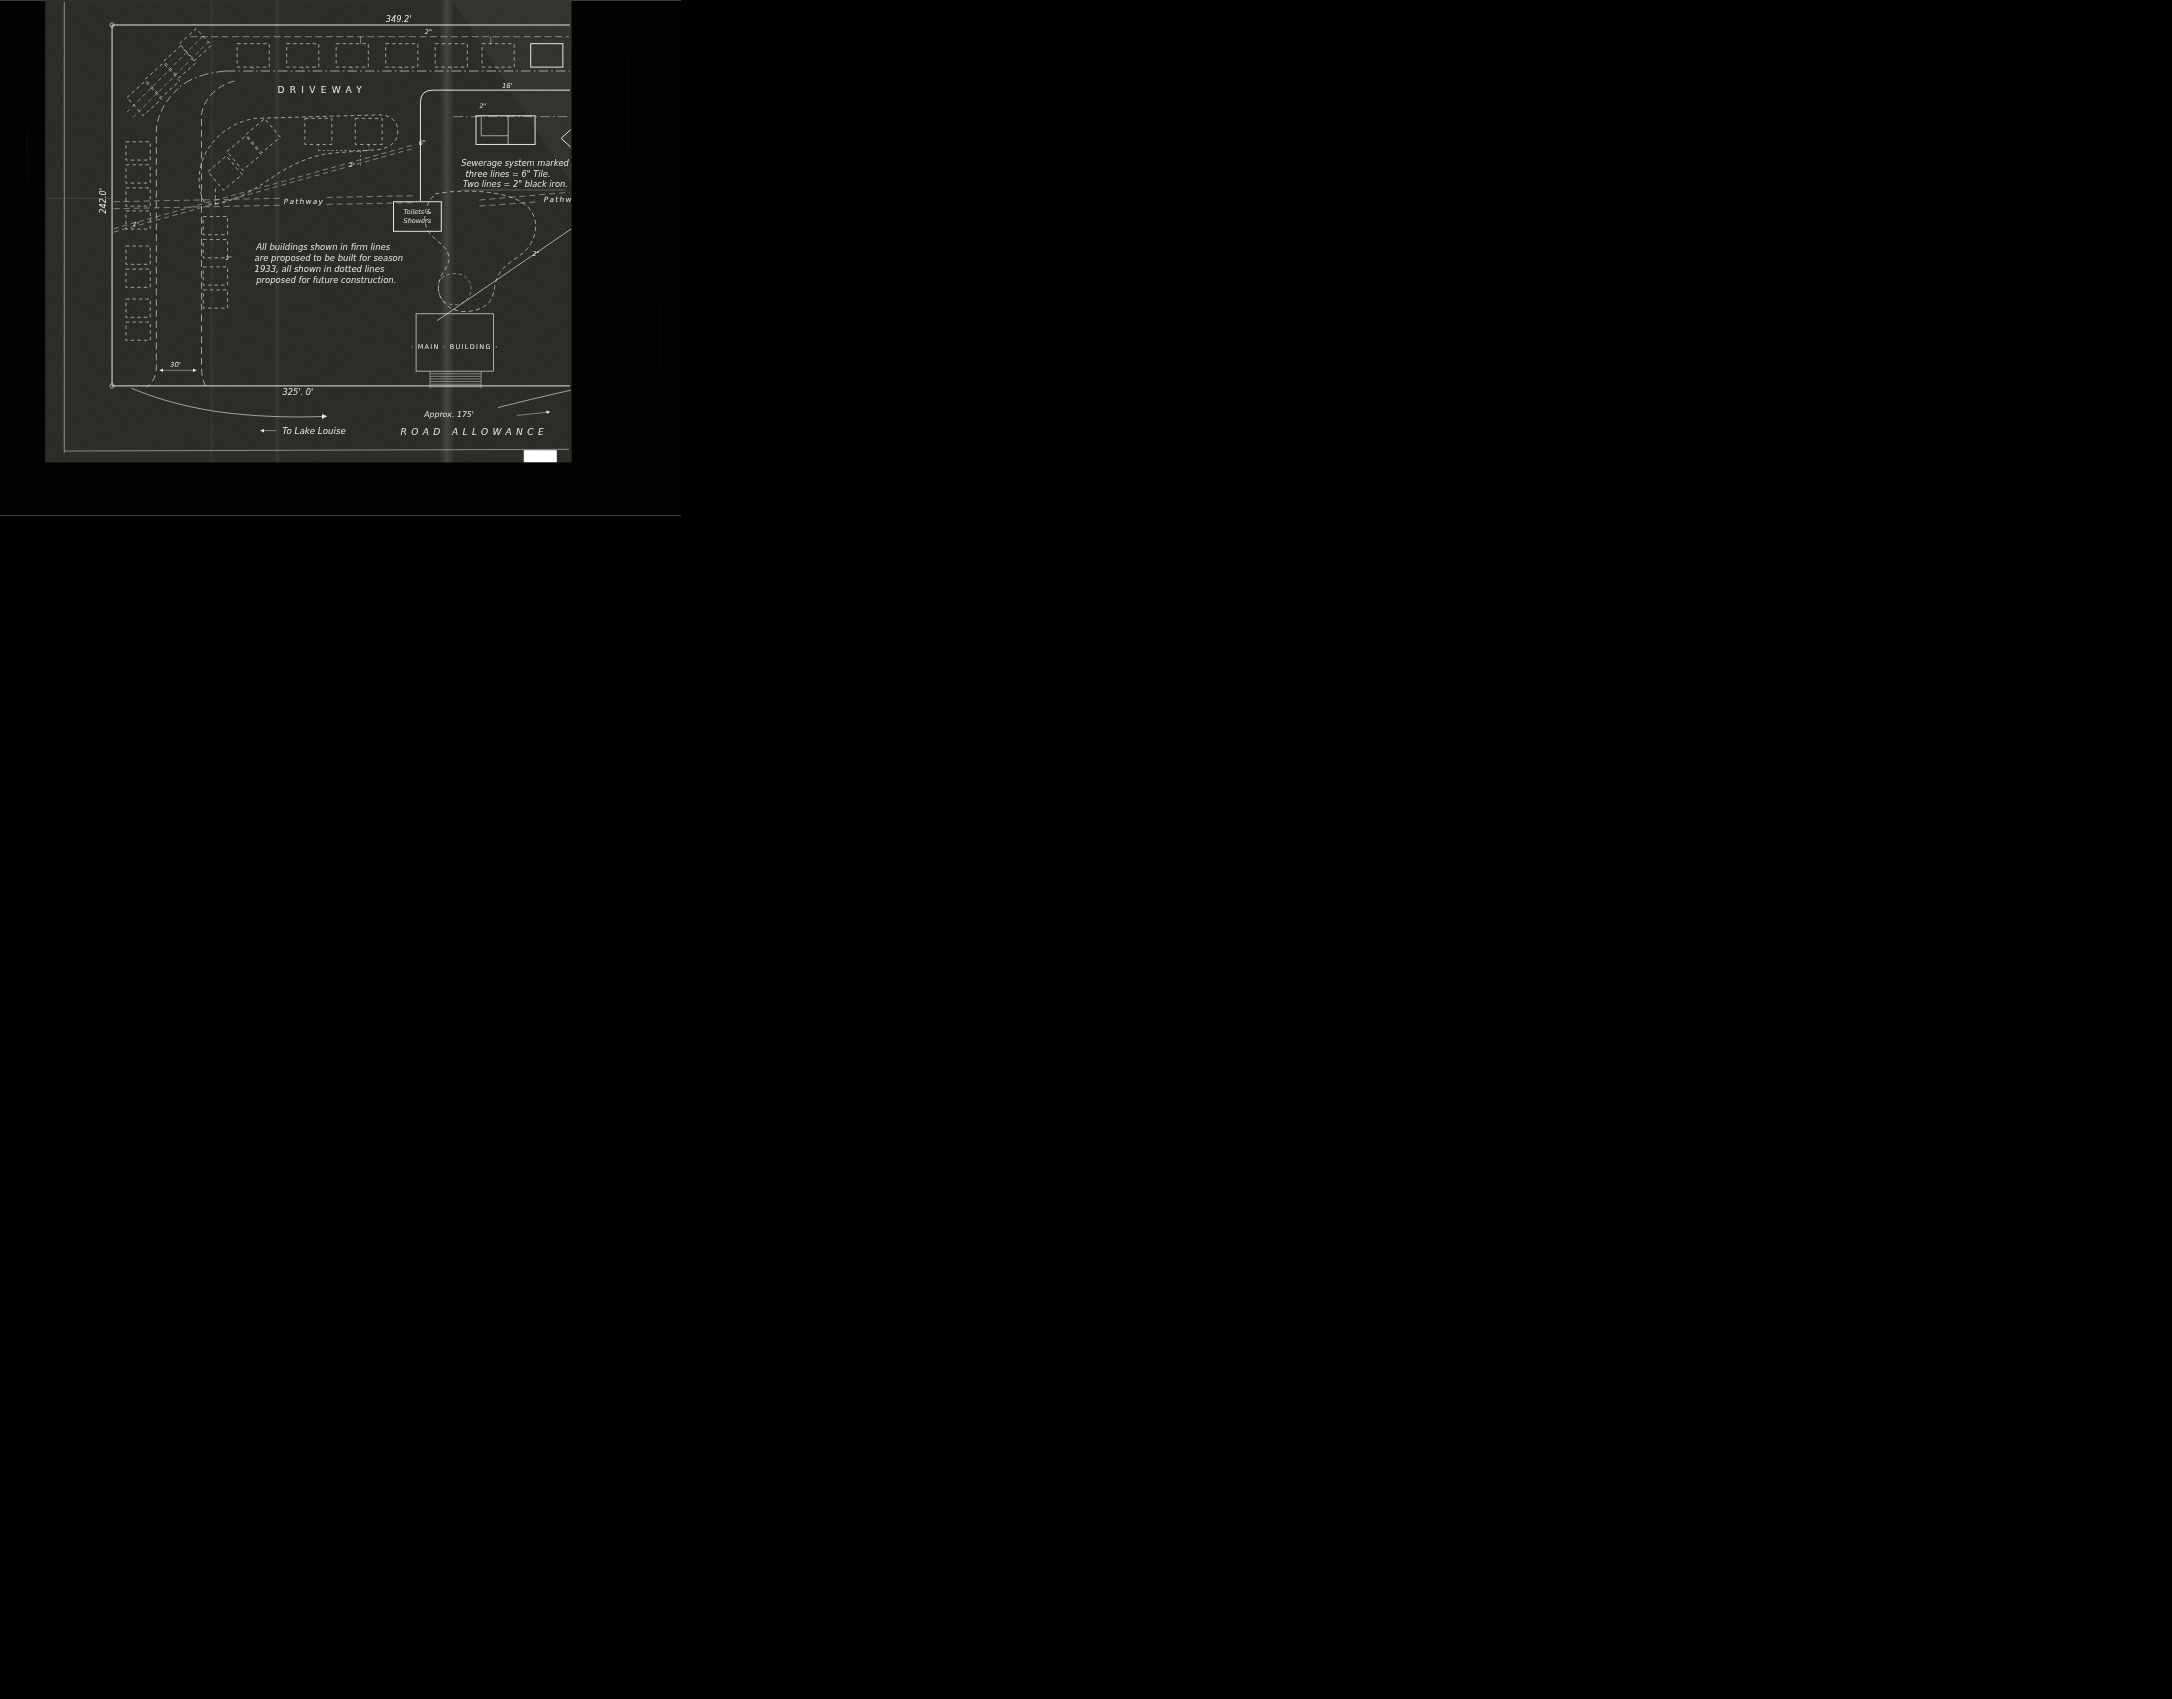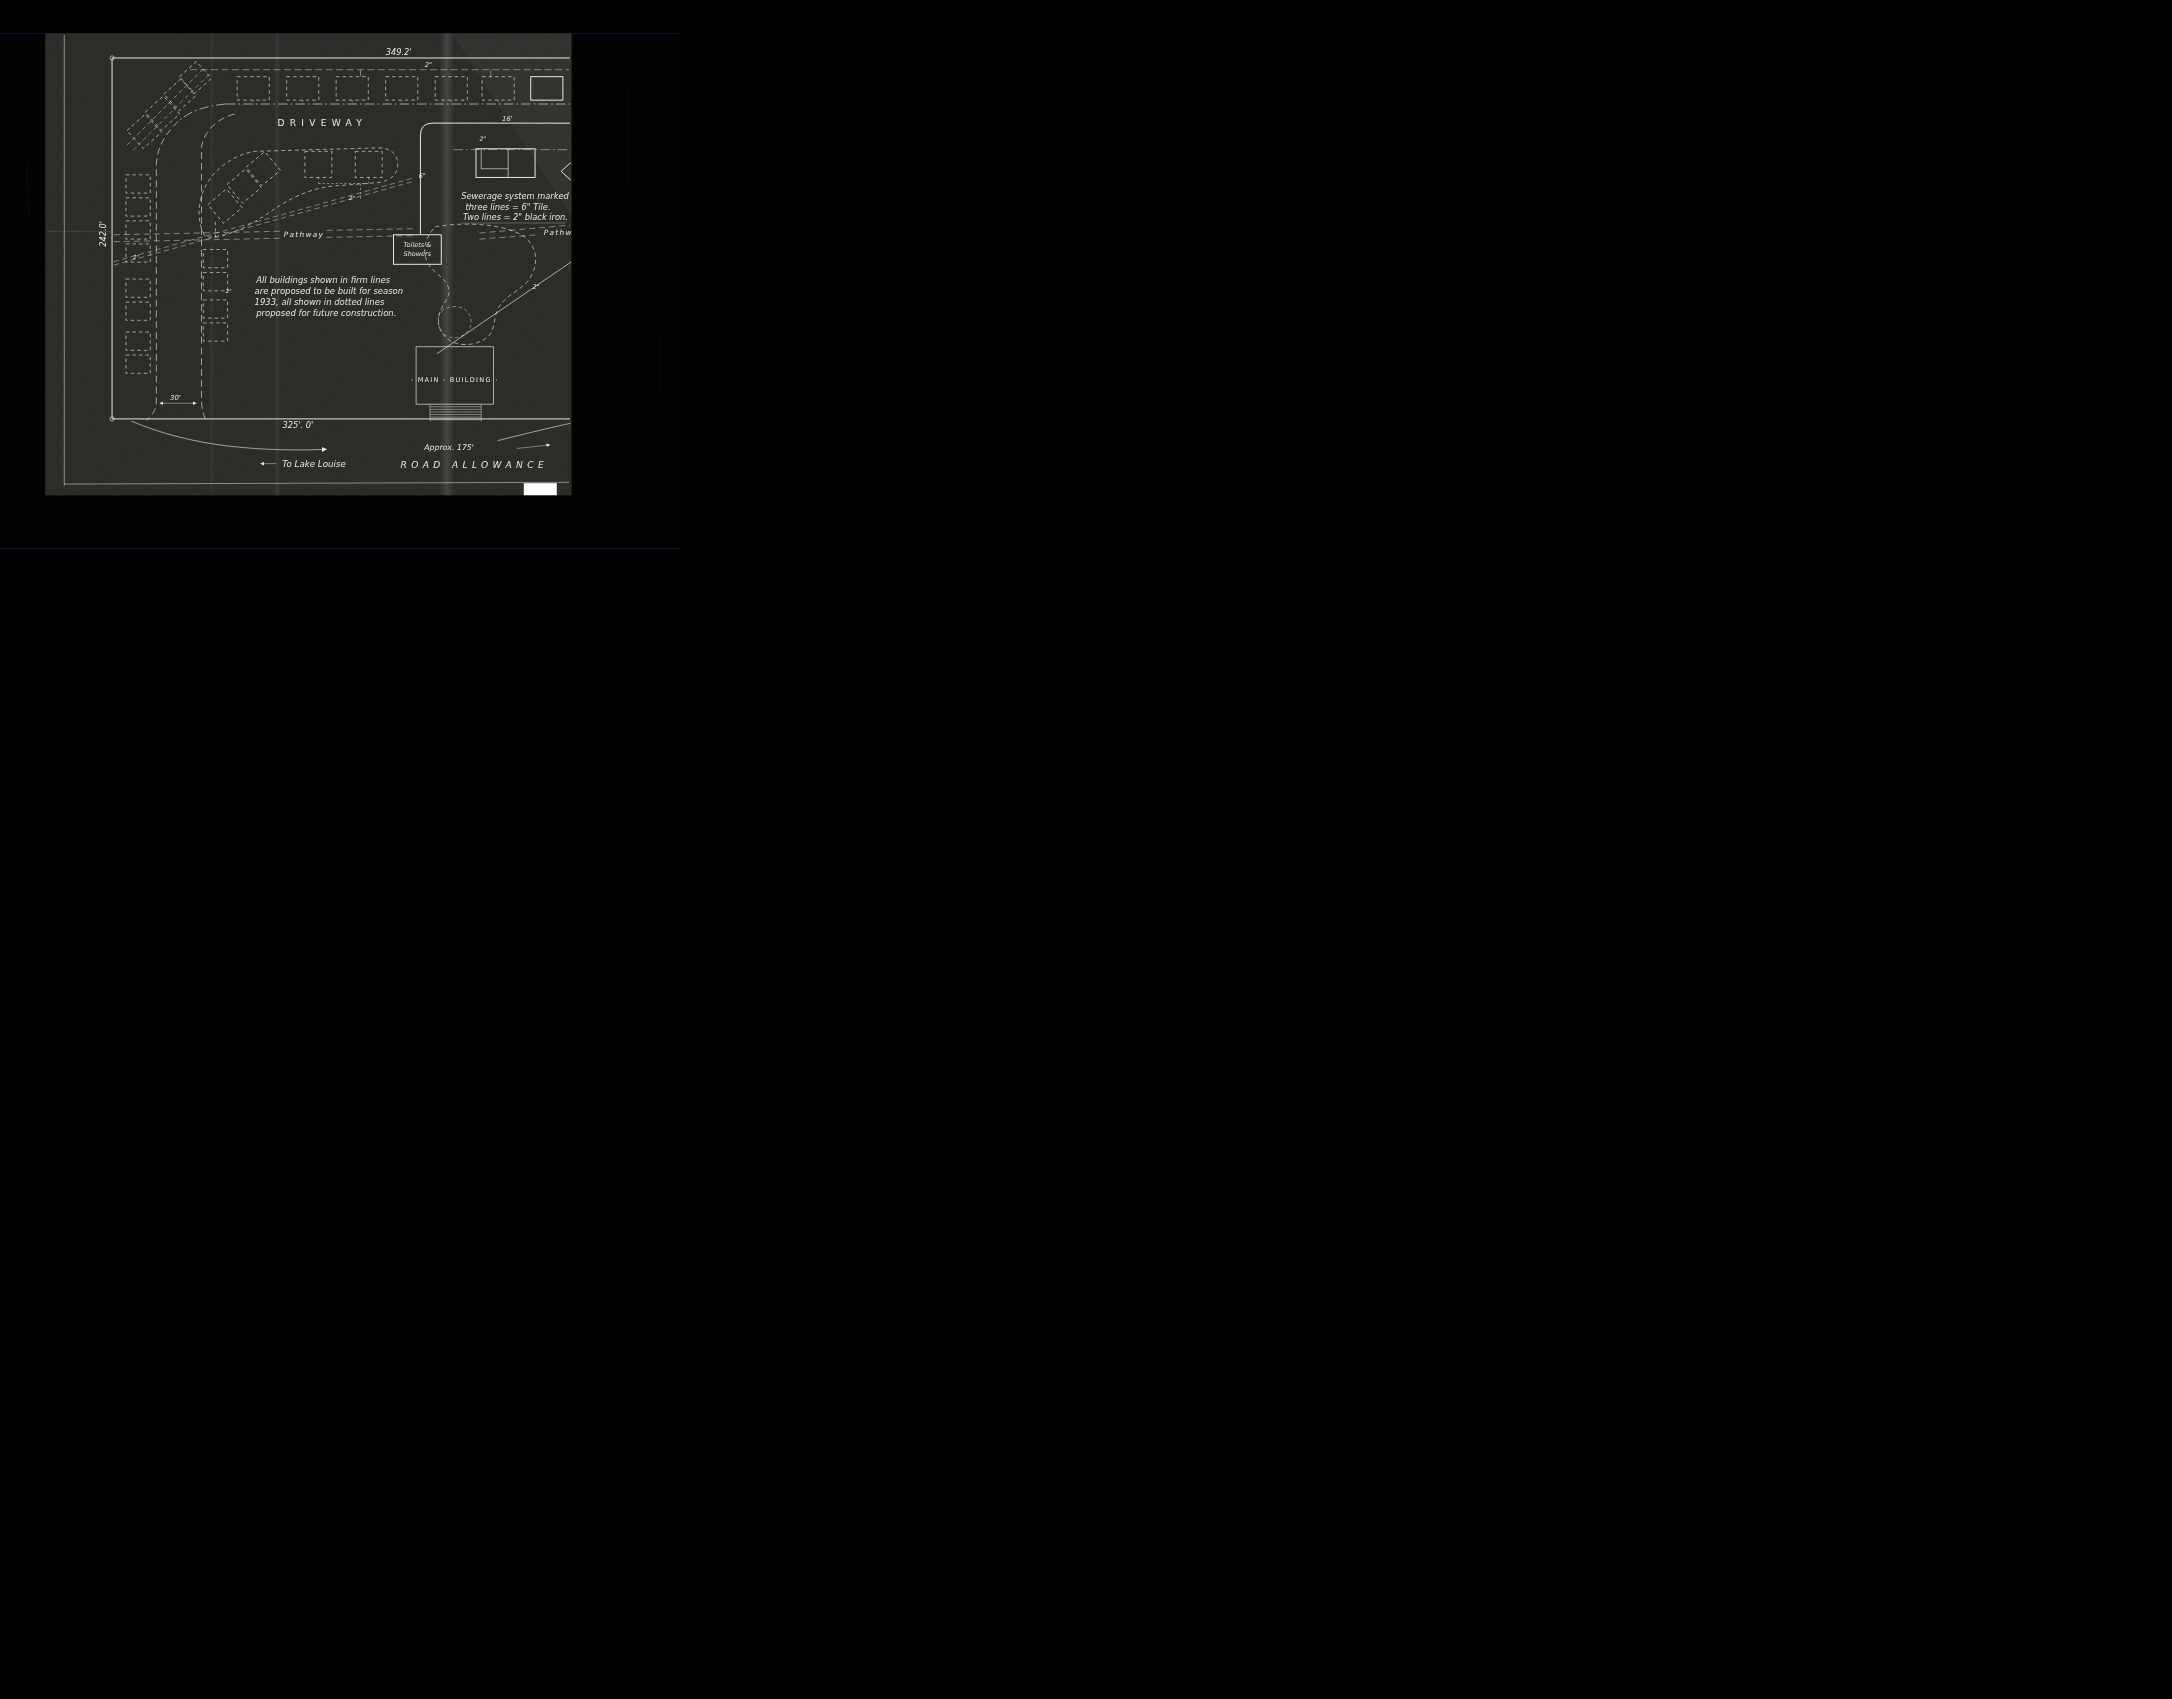--- a/index.html
+++ b/index.html
@@ -1,16 +1,16 @@
 <!DOCTYPE html>
 <html style="font-size:7px"><head>
 <meta charset="utf-8">
 <style>
   html,body{margin:0;padding:0;background:#000;}
-  .stage{position:relative;width:681px;height:516px;background:#1d4ed8;overflow:hidden;margin-top:33px;}
+  .stage{position:relative;width:681px;height:516px;background:#ffffff;overflow:hidden;}
   svg{display:block;}
   text{user-select:none;}
   .hand{font-family:"DejaVu Sans",sans-serif;font-style:italic;fill:#e8e6e0;}
   .plain{font-family:"DejaVu Sans",sans-serif;fill:#edece6;}
   .sp-wide{letter-spacing:12px;}
   .sp-med{letter-spacing:10px;}
   .sp-sm{letter-spacing:3px;}
   .s{stroke:#e2e0da;fill:none;stroke-width:1.5;}
   .bright{stroke:#f0efe9;}
   .sw2{stroke-width:2.2;}

